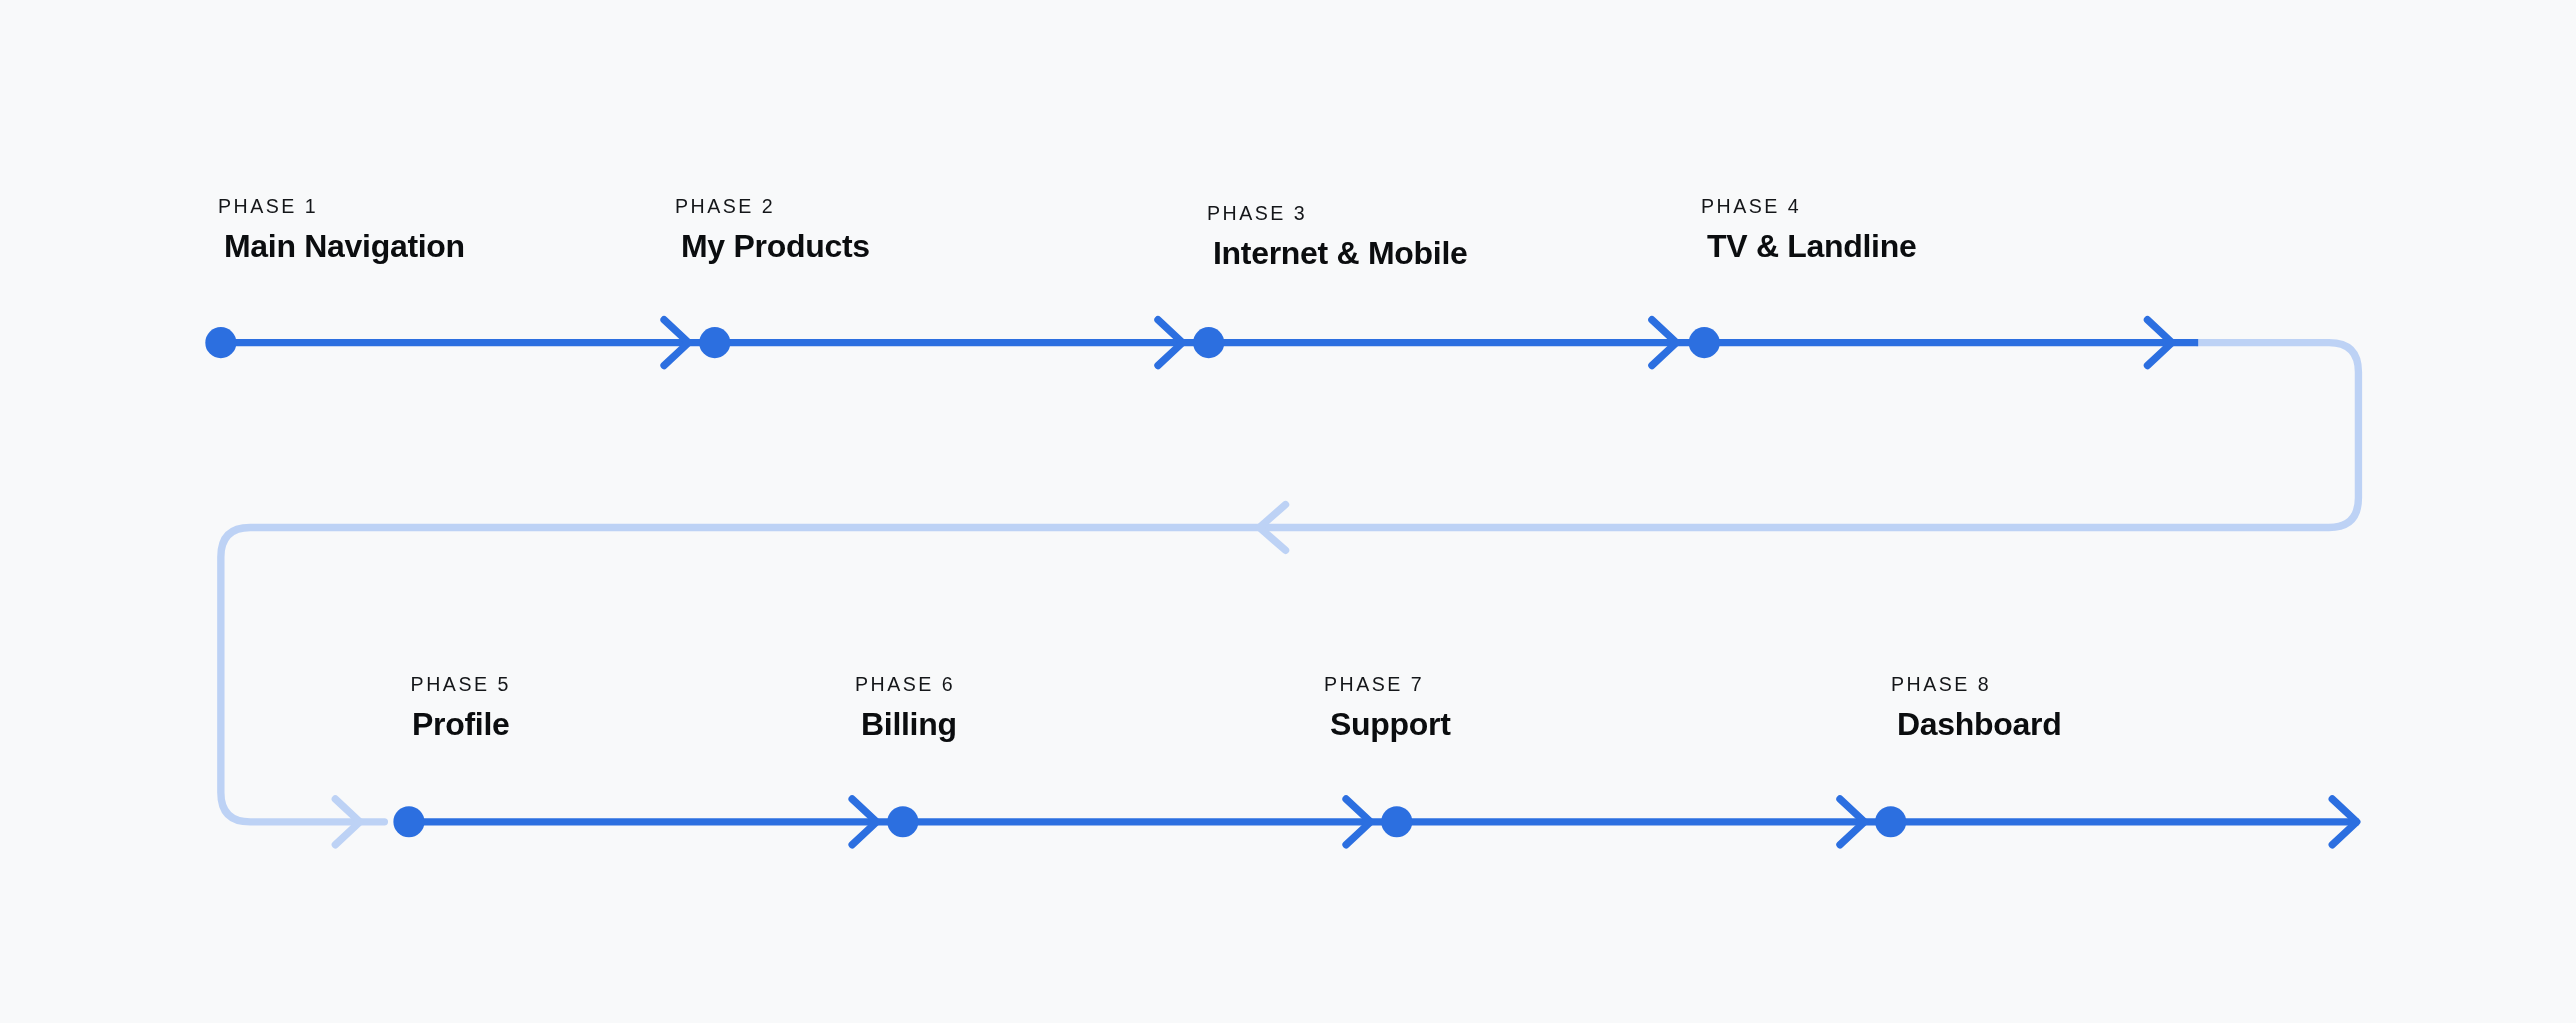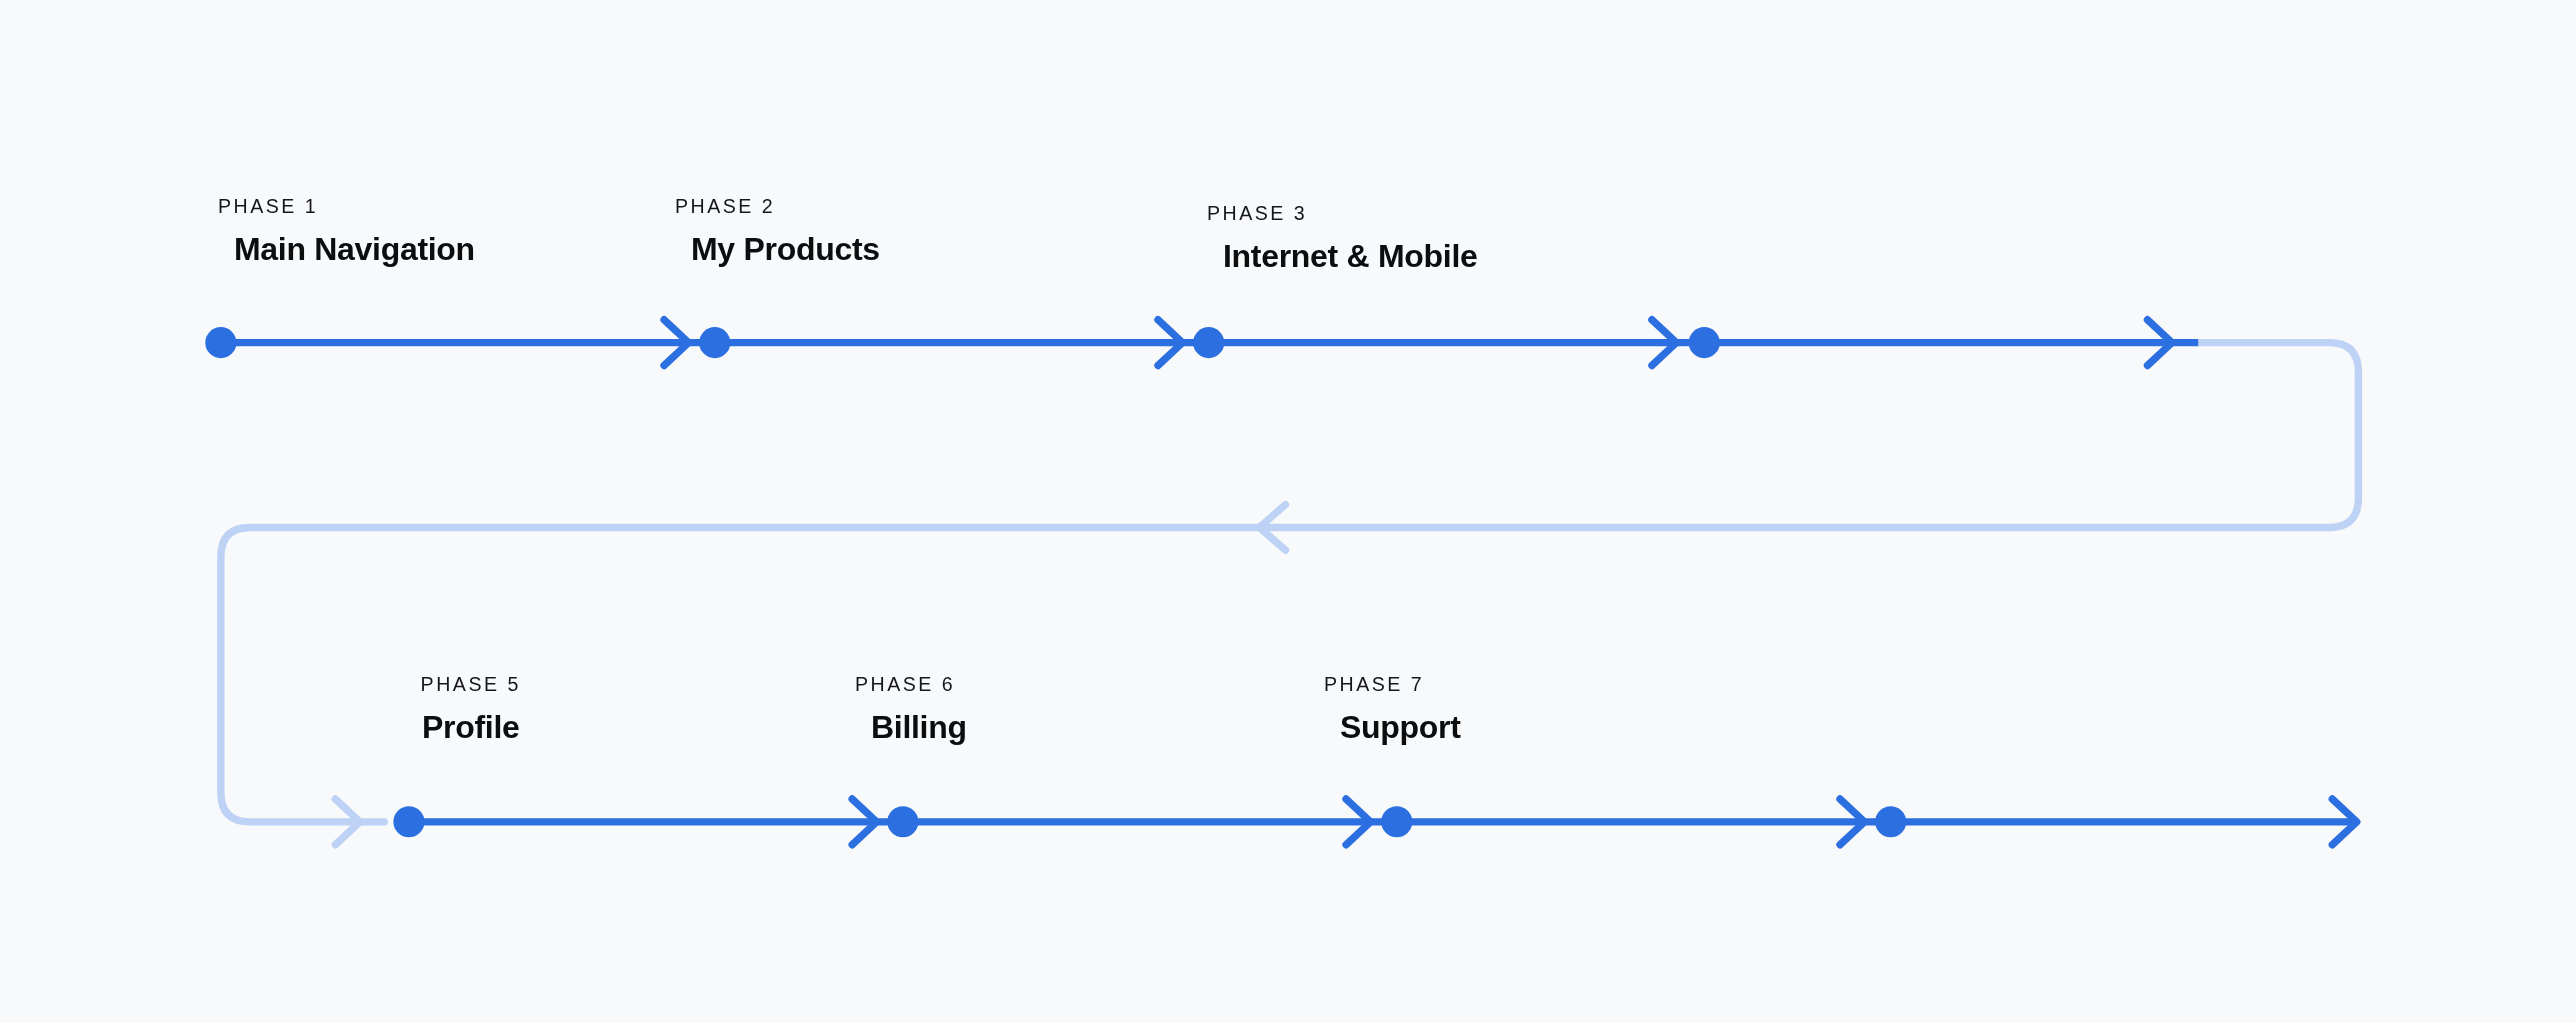--- a/index.html
+++ b/index.html
@@ -43,21 +43,21 @@
     margin: 0 0 13px 0;
   }
   .phase-title {
     font-family: "Liberation Sans", sans-serif;
     font-size: 32px;
     font-weight: 700;
     letter-spacing: -0.3px;
     color: #0b0d0f;
     line-height: 1;
     display: block;
-    margin: 16px;
+    margin: 6px;
   }
 </style>
 </head>
 <body>
 
 <div id="diagram-root">
 
   <svg id="flow-svg" viewBox="0 0 3150 1251" aria-hidden="true">
 
     <g>
@@ -114,31 +114,39 @@
   <div class="phase-label-group" style="left:675px; top:197px;">
     <span class="phase-kicker">PHASE 2</span>
     <span class="phase-title">My Products</span>
   </div>
 
   <div class="phase-label-group" style="left:1207px; top:204px;">
     <span class="phase-kicker">PHASE 3</span>
     <span class="phase-title">Internet &amp; Mobile</span>
   </div>
 
+  <div class="phase-label-group" style="left:1701px; top:197px;">
+    <span class="phase-kicker">PHASE 4</span>
+    <span class="phase-title">TV &amp; Landline</span>
+  </div>
 
   <div class="phase-label-group" style="left:406px; top:675px;text-align:center;">
     <span class="phase-kicker">PHASE 5</span>
     <span class="phase-title">Profile</span>
   </div>
 
   <div class="phase-label-group" style="left:855px; top:675px;">
     <span class="phase-kicker">PHASE 6</span>
     <span class="phase-title">Billing</span>
   </div>
 
   <div class="phase-label-group" style="left:1324px; top:675px;">
     <span class="phase-kicker">PHASE 7</span>
     <span class="phase-title">Support</span>
   </div>
 
+  <div class="phase-label-group" style="left:1891px; top:675px;">
+    <span class="phase-kicker">PHASE 8</span>
+    <span class="phase-title">Dashboard</span>
+  </div>
 
 </div>
 
 
 </body></html>

